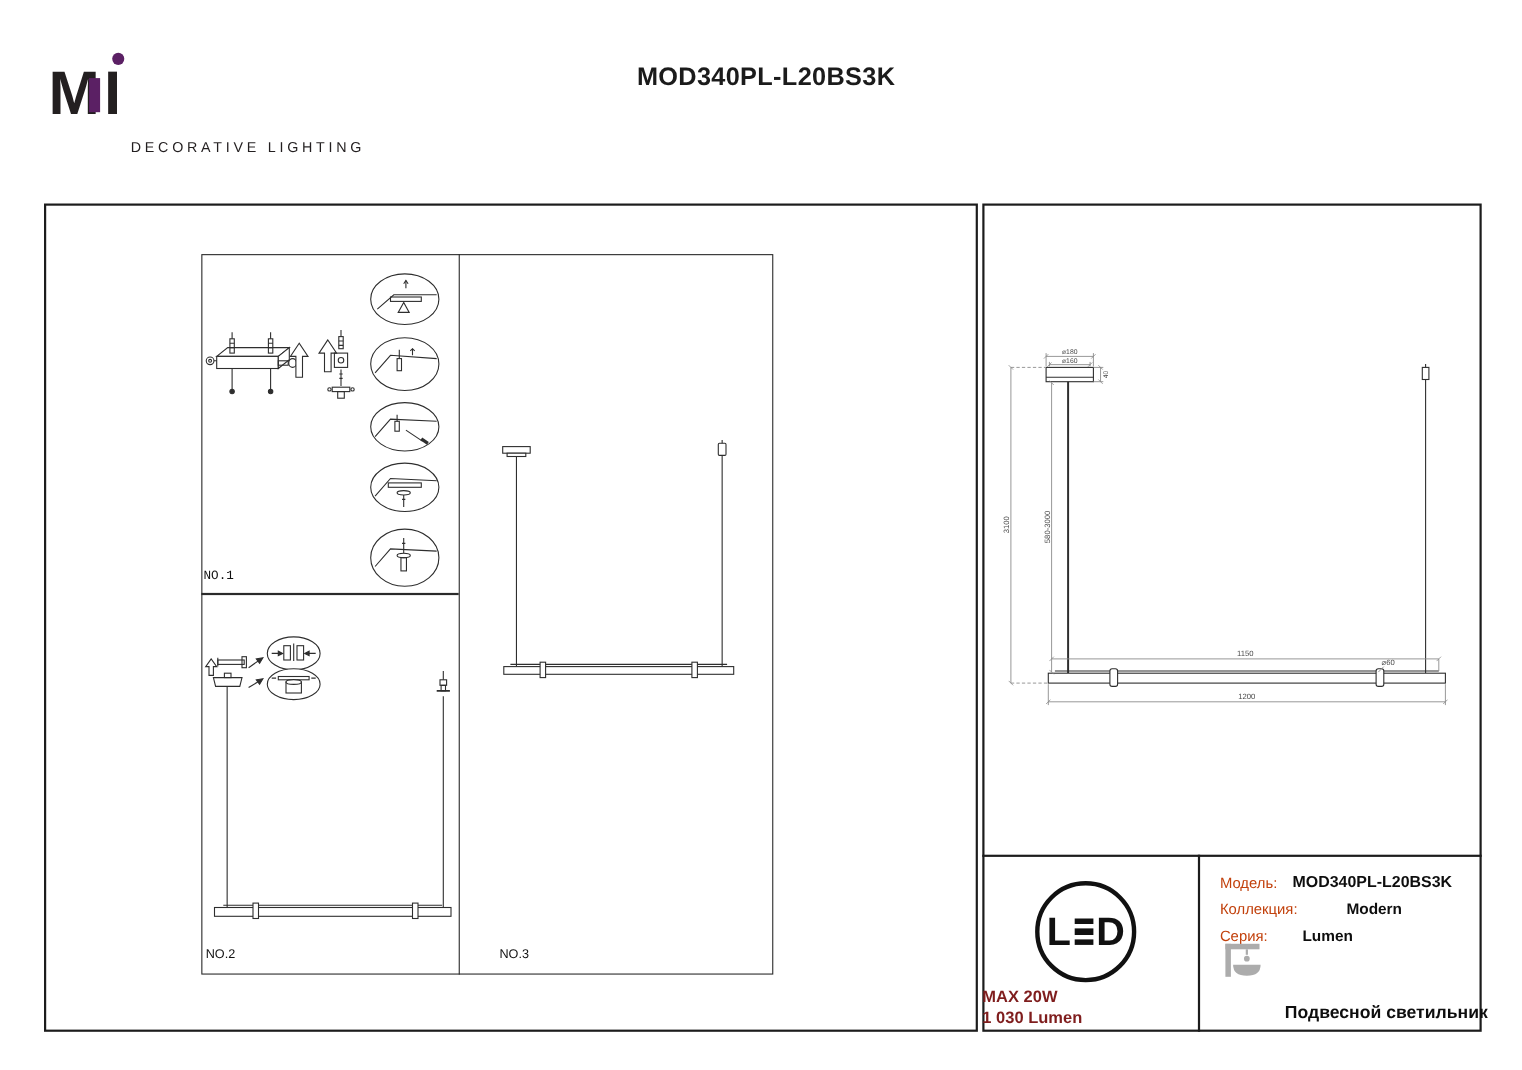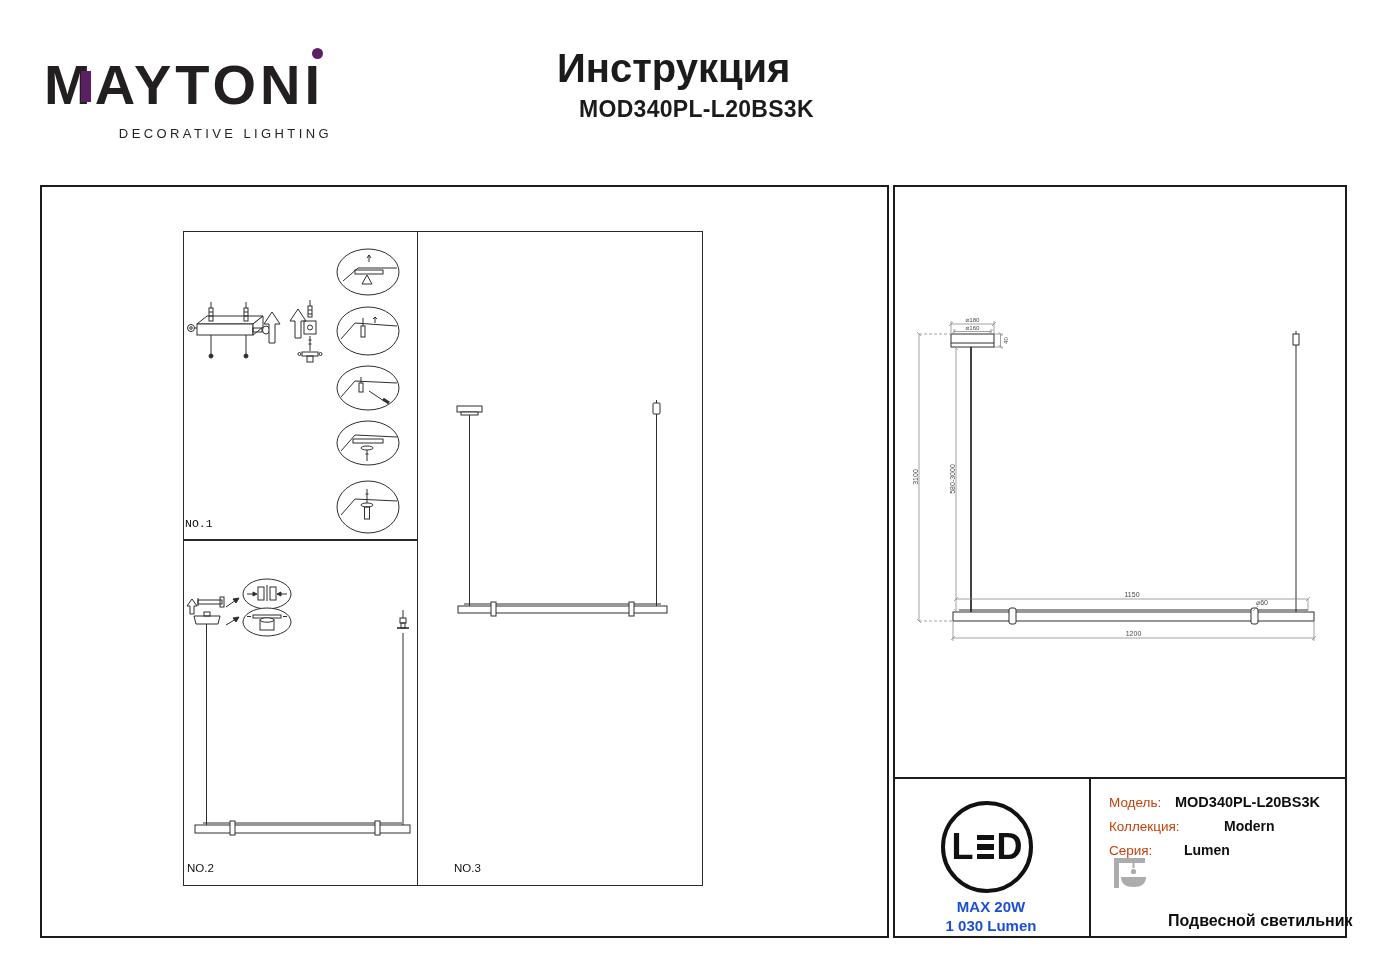--- a/index.html
+++ b/index.html
@@ -28,42 +28,40 @@
   .thinline{position:absolute;background:#2a2a2a;}
   .inner-box{position:absolute;border:1.5px solid #2a2a2a;box-sizing:border-box;}
   .no-label{position:absolute;font-size:11.5px;color:#111;}
 
   
   .led-circle{position:absolute;left:941px;top:801px;width:92px;height:92px;border:4.5px solid #111;
               border-radius:50%;box-sizing:border-box;display:flex;align-items:center;justify-content:center;background:#fff;}
   .led-letter{font-size:36px;font-weight:bold;color:#111;line-height:1;}
   .led-bars{display:flex;flex-direction:column;gap:4px;margin:0 3px;}
   .led-bars i{display:block;width:17px;height:5.5px;background:#111;}
-  .spec-line{position:absolute;left:893px;width:196px;text-align:center;font-weight:bold;font-size:15px;color:#1d4ed8;}
+  .spec-line{position:absolute;left:893px;width:196px;text-align:left;font-weight:bold;font-size:15px;color:#7f1d1d;}
   .lbl{position:absolute;font-size:13.5px;color:#c2410c;}
   .val{position:absolute;font-size:14px;font-weight:bold;color:#0e0e0e;}
 
   svg text{font-family:"Liberation Sans",sans-serif;}
 </style>
 </head>
 <body>
 
 <div id="page">
 
   <div class="abs" style="left:44px;top:57px;">
     <div class="logo-word">
       <span class="logo-m">M</span>
-      <span>AYTON</span>
       <span class="logo-i">I</span>
     </div>
     <div class="tagline" style="margin-top:13px;">DECORATIVE LIGHTING</div>
   </div>
 
   <div class="abs" style="left:557px;top:48px;">
-    <div class="doc-title">Инструкция</div>
     <div class="doc-model">MOD340PL-L20BS3K</div>
   </div>
 
   <div class="frame" style="left:40px;top:185px;width:849px;height:753px;"></div>
   <div class="frame" style="left:893px;top:185px;width:454px;height:753px;"></div>
   <div class="thinline" style="left:893px;top:777px;width:454px;height:1.5px;background:#1c1c1c;"></div>
   <div class="thinline" style="left:1089px;top:777px;width:1.5px;height:161px;background:#1c1c1c;"></div>
 
   <div class="inner-box" style="left:183px;top:231px;width:520px;height:655px;"></div>
   <div class="thinline" style="left:416.5px;top:231px;width:1.5px;height:655px;"></div>

